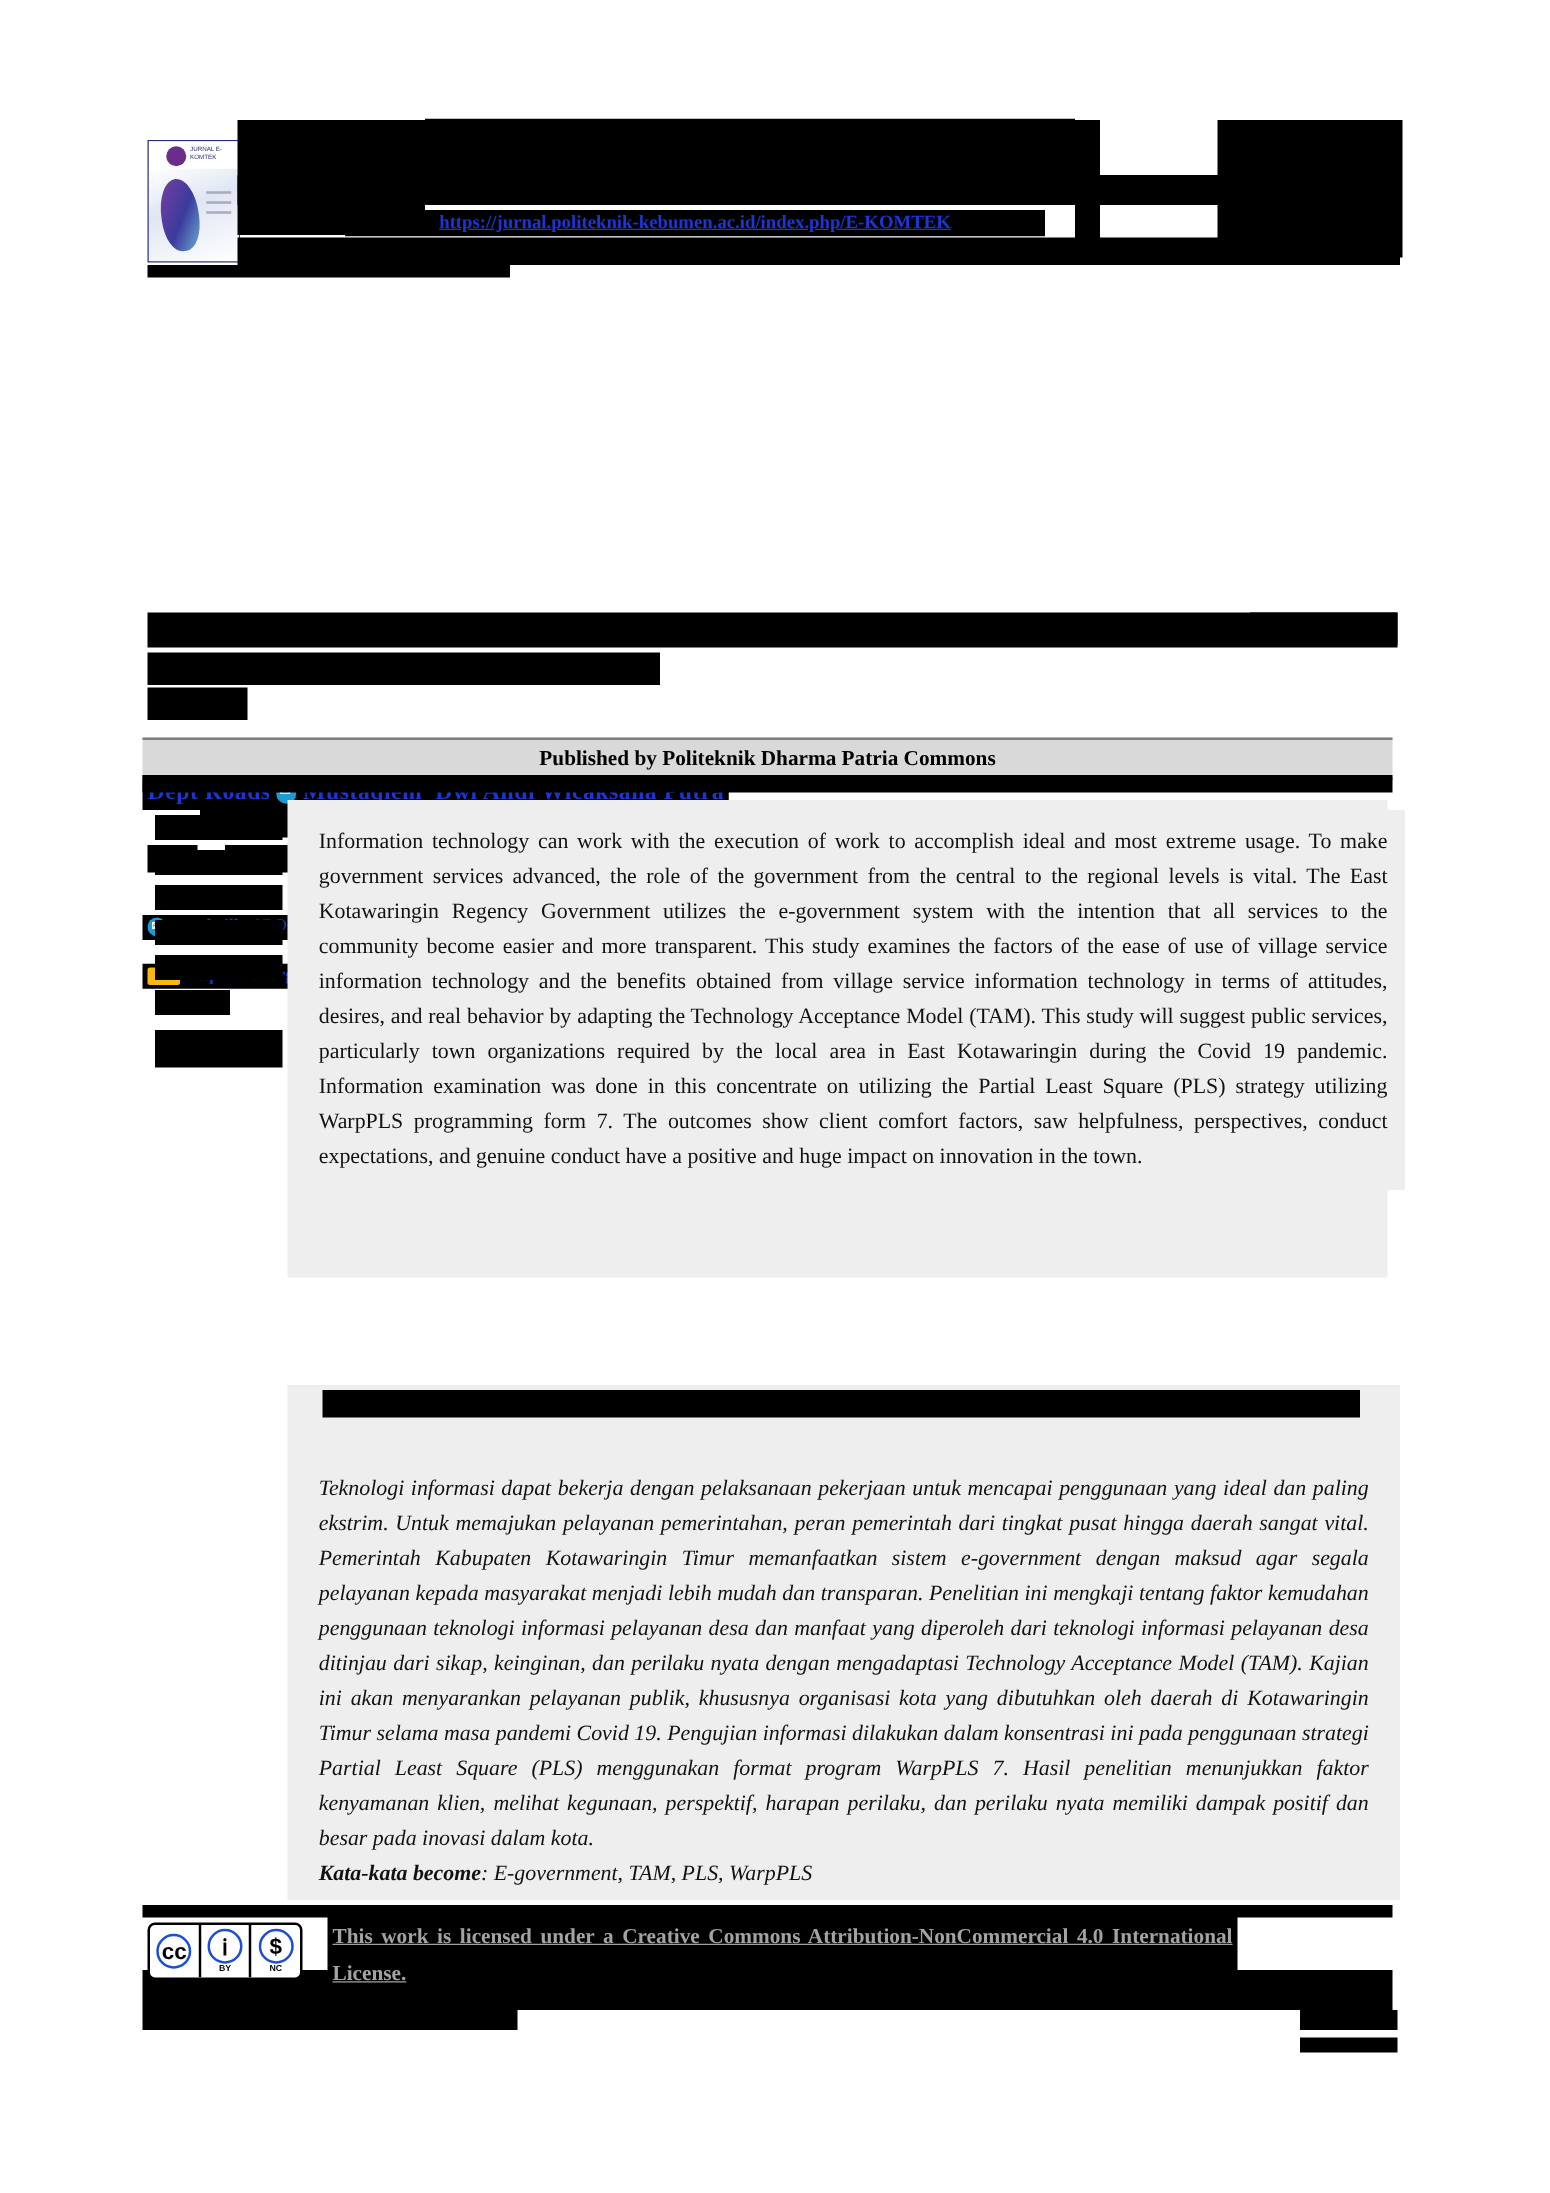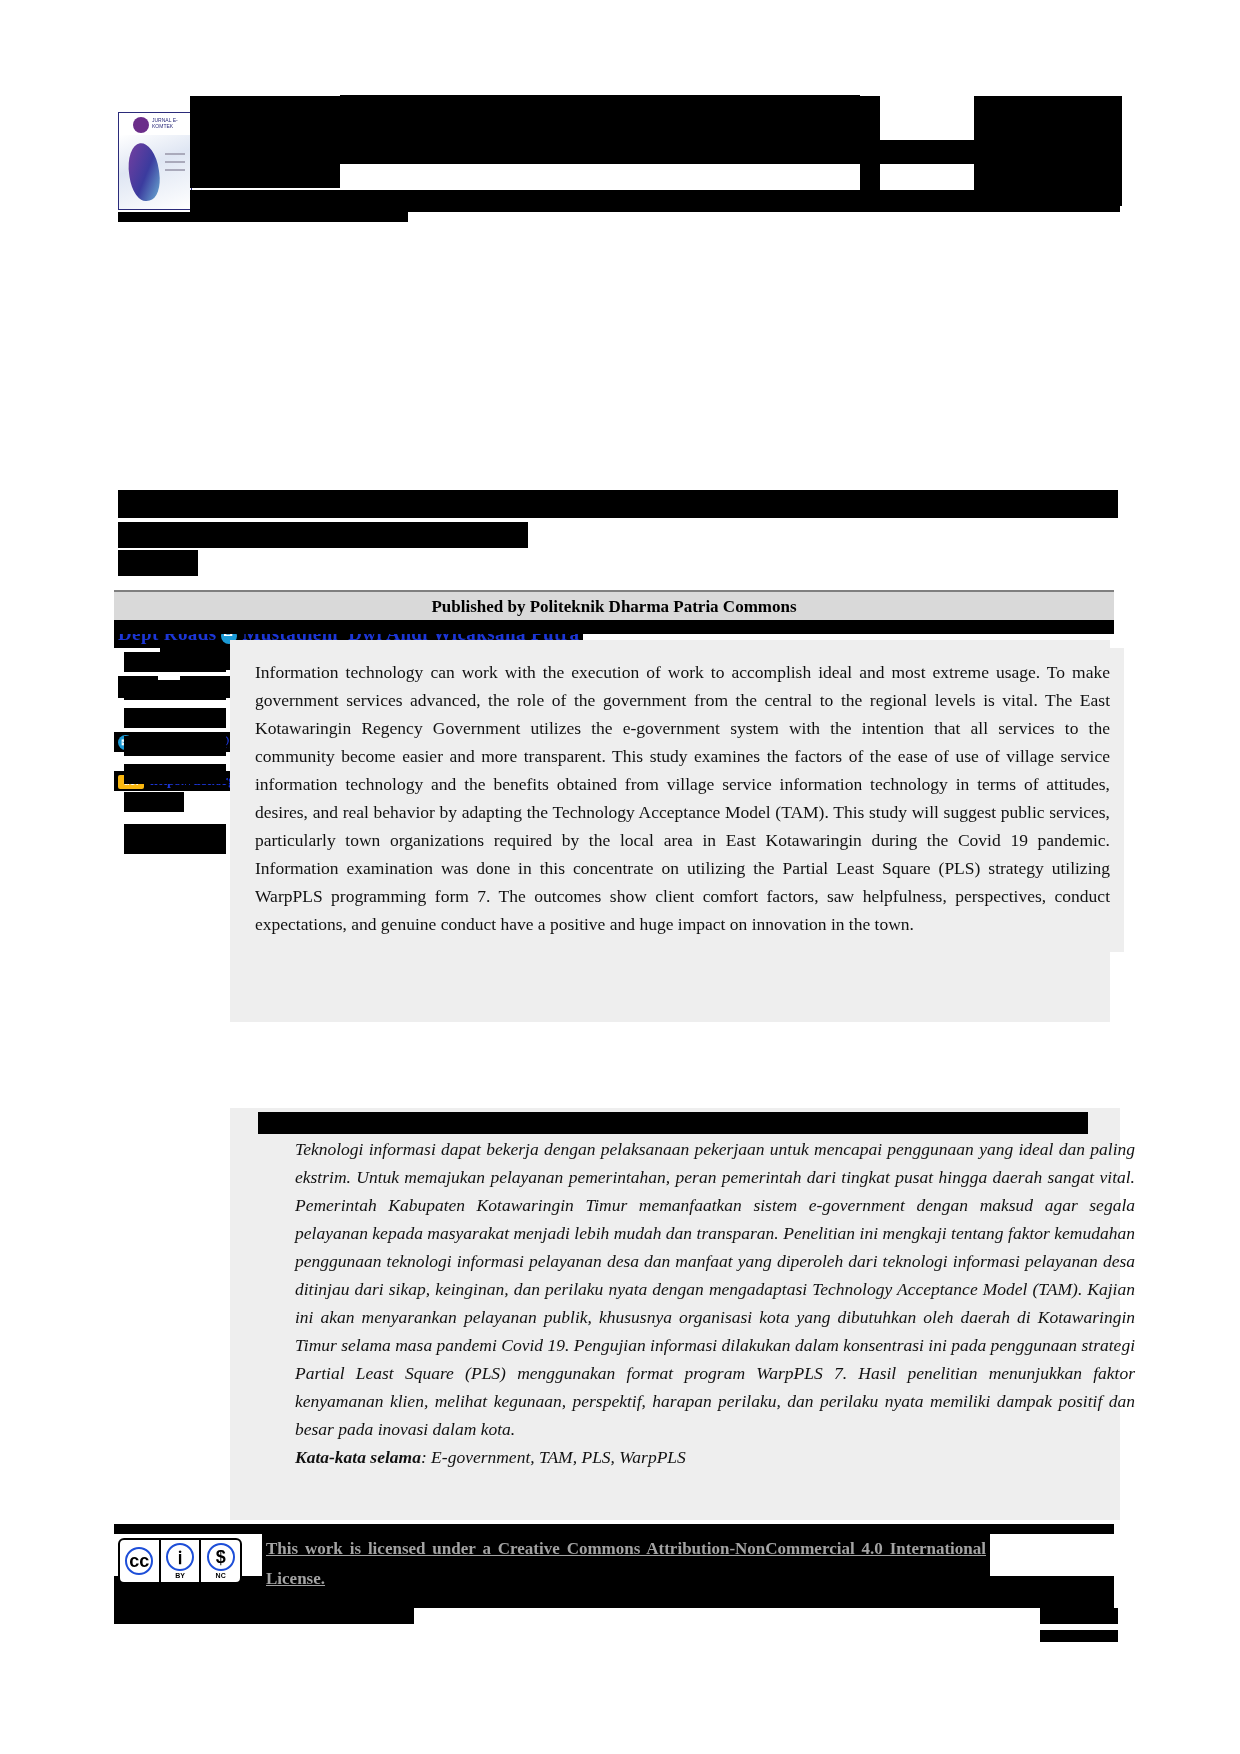--- a/index.html
+++ b/index.html
@@ -231,29 +231,28 @@
   .abstract-panel-bg {
     position: absolute;
     left: 230px; top: 640px;
     width: 880px; height: 382px;
     background: #eeeeee;
   }
 
   
   .abstract-id {
     position: absolute;
-    left: 255px; top: 1135px;
+    left: 255px; top: 1176px;
     width: 840px;
     font-family: "Liberation Serif", serif;
     font-style: italic;
     font-size: 17.5px;
     line-height: 28px;
     text-align: justify;
     color: #111;
-    margin-left: 40px;
   }
   .abstract-id-bg {
     position: absolute;
     left: 230px; top: 1108px;
     width: 890px; height: 412px;
     background: #eeeeee;
   }
   .abstract-id .kw { font-style: italic; }
   .abstract-id .kw b { font-weight: bold; font-style: italic; }
 
@@ -329,20 +328,21 @@
 
   <div class="header-title-bar"></div>
 
   <div class="redact" style="left:190px; top:96px; width:150px; height:92px;"></div>
   <div class="redact" style="left:860px; top:96px; width:20px; height:110px;"></div>
   <div class="redact" style="left:974px; top:96px; width:148px; height:110px;"></div>
   <div class="redact" style="left:190px; top:140px; width:930px; height:24px;"></div>
   <div class="redact" style="left:190px; top:190px; width:930px; height:22px;"></div>
   <div class="redact" style="left:118px; top:212px; width:290px; height:10px;"></div>
 
+  <a class="journal-url">https://jurnal.politeknik-kebumen.ac.id/index.php/E-KOMTEK</a>
 
 </div>
 
 <div class="title-block">
 
   <div class="redact" style="left:118px; top:250px; width:1000px; height:28px;"></div>
   <div class="redact" style="left:118px; top:282px; width:410px; height:26px;"></div>
   <div class="redact" style="left:1000px; top:250px; width:118px; height:26px;"></div>
   <div class="redact" style="left:118px; top:310px; width:80px; height:26px;"></div>
 
@@ -381,21 +381,21 @@
 <div class="abstract-en">
   <div>Information technology can work with the execution of work to accomplish ideal and most extreme usage. To make government services advanced, the role of the government from the central to the regional levels is vital. The East Kotawaringin Regency Government utilizes the e-government system with the intention that all services to the community become easier and more transparent. This study examines the factors of the ease of use of village service information technology and the benefits obtained from village service information technology in terms of attitudes, desires, and real behavior by adapting the Technology Acceptance Model (TAM). This study will suggest public services, particularly town organizations required by the local area in East Kotawaringin during the Covid 19 pandemic. Information examination was done in this concentrate on utilizing the Partial Least Square (PLS) strategy utilizing WarpPLS programming form 7. The outcomes show client comfort factors, saw helpfulness, perspectives, conduct expectations, and genuine conduct have a positive and huge impact on innovation in the town.</div>
 </div>
 
 <div class="abstract-id-bg"></div>
 <div class="redact" style="left:258px; top:1112px; width:830px; height:22px;"></div>
 
 <div class="abstract-id">
   <div>Teknologi informasi dapat bekerja dengan pelaksanaan pekerjaan untuk mencapai penggunaan yang ideal dan paling ekstrim. Untuk memajukan pelayanan pemerintahan, peran pemerintah dari tingkat pusat hingga daerah sangat vital. Pemerintah Kabupaten Kotawaringin Timur memanfaatkan sistem e-government dengan maksud agar segala pelayanan kepada masyarakat menjadi lebih mudah dan transparan. Penelitian ini mengkaji tentang faktor kemudahan penggunaan teknologi informasi pelayanan desa dan manfaat yang diperoleh dari teknologi informasi pelayanan desa ditinjau dari sikap, keinginan, dan perilaku nyata dengan mengadaptasi Technology Acceptance Model (TAM). Kajian ini akan menyarankan pelayanan publik, khususnya organisasi kota yang dibutuhkan oleh daerah di Kotawaringin Timur selama masa pandemi Covid 19. Pengujian informasi dilakukan dalam konsentrasi ini pada penggunaan strategi Partial Least Square (PLS) menggunakan format program WarpPLS 7. Hasil penelitian menunjukkan faktor kenyamanan klien, melihat kegunaan, perspektif, harapan perilaku, dan perilaku nyata memiliki dampak positif dan besar pada inovasi dalam kota.</div>
   <div class="kw">
-    <b>Kata-kata selama</b><span>: E-government, TAM, PLS, WarpPLS</span>
+    <b>Kata-kata become</b><span>: E-government, TAM, PLS, WarpPLS</span>
   </div>
 </div>
 
 <div class="redact" style="left:114px; top:1524px; width:1000px; height:10px;"></div>
 <div class="redact" style="left:114px; top:1576px; width:1000px; height:32px;"></div>
 <div class="redact" style="left:114px; top:1608px; width:300px; height:16px;"></div>
 <div class="redact" style="left:1040px; top:1608px; width:78px; height:16px;"></div>
 <div class="redact" style="left:1040px; top:1630px; width:78px; height:12px;"></div>
 
 <div class="cc-badge">

